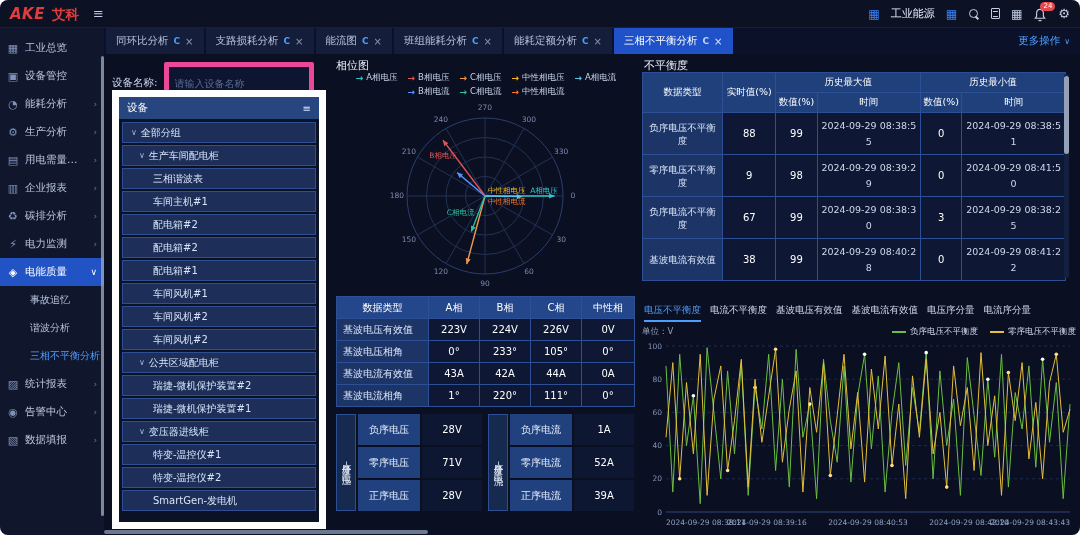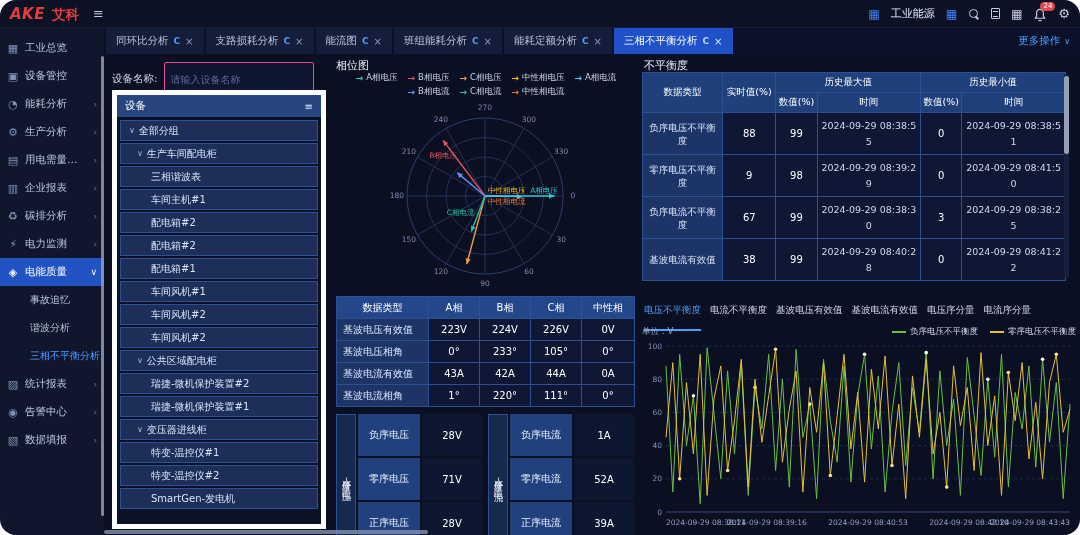--- a/index.html
+++ b/index.html
@@ -1,18 +1,18 @@
 <!DOCTYPE html>
 <html><head>
 <meta charset="utf-8">
 <style>
   html,body{margin:0;padding:0;background:#ffffff;}
   .page *{box-sizing:border-box;}
   .page{position:relative;width:1080px;height:535px;background:#c4b5fd;overflow:hidden;
-        font-family:"DejaVu Sans","Liberation Sans",sans-serif;color:#d7e1f5;border-radius:16px;}
+        font-family:"DejaVu Sans","Liberation Sans",sans-serif;color:#d7e1f5;border-radius:8px;}
 
   
   .topbar{position:absolute;left:0;top:0;width:1080px;height:28px;background:#0c1124;
           display:flex;align-items:center;padding:0 10px;border-bottom:1px solid #161f3a;z-index:5;}
   .logo-a{color:#e23d3d;font-weight:bold;font-style:italic;font-size:15px;letter-spacing:.5px;}
   .logo-b{color:#e23d3d;font-weight:bold;font-size:13.5px;margin-left:2px;}
   .hamburger{color:#c3cde4;font-size:13px;margin-left:14px;cursor:pointer;}
   .topbar-right{margin-left:auto;display:flex;align-items:center;gap:11px;}
   .grid-glyph{color:#3b82f6;font-size:12px;line-height:1;}
   .grid-glyph.white{color:#c3cde4;}
@@ -57,25 +57,25 @@
   .tab.active .x{color:#dce7fb;}
   .more{margin-left:auto;margin-right:10px;align-self:center;color:#4d9fff;font-size:10.5px;
        display:flex;align-items:center;gap:4px;cursor:pointer;}
   .more .chev-d{font-size:8px;}
 
   .content{position:absolute;left:0;top:26px;width:976px;height:481px;}
 
   
   .search-row{position:absolute;left:8px;top:8px;display:flex;align-items:center;gap:6px;}
   .search-label{font-size:10.5px;color:#cdd8ee;}
-  .search-input{width:150px;height:20px;background:#0d1530;border:1px solid #ec4899;border-radius:2px;
+  .search-input{width:150px;height:20px;background:#0d1530;border:5px solid #ec4899;border-radius:2px;
        color:#d7e1f5;font-size:10px;padding:16px 6px;outline:none;font-family:inherit;}
   .search-input::placeholder{color:#5a6a92;}
   .tree-panel{position:absolute;left:8px;top:36px;width:214px;bottom:6px;background:#0c1226;
-       border:5px solid #ffffff;overflow:hidden;}
+       border:7px solid #ffffff;overflow:hidden;}
   .tree-header{height:22px;background:#27457f;display:flex;align-items:center;padding:0 8px;
        font-size:10.5px;color:#ffffff;}
   .tree-collapse{margin-left:auto;font-size:10px;color:#cfe0ff;cursor:pointer;}
   .tree-body{padding:3px;}
   .tree-row{height:21px;display:flex;align-items:center;gap:4px;background:#1d2f58;
        border:1px solid #2f4f93;margin-bottom:2px;font-size:10px;color:#d8e4fa;cursor:pointer;
        white-space:nowrap;overflow:hidden;}
   .tree-row.d0{padding-left:8px;}
   .tree-row.d1{padding-left:16px;}
   .tree-row.d2{padding-left:30px;}
@@ -111,30 +111,30 @@
   .v-scrollbar{position:absolute;left:960px;top:20px;width:5px;height:204px;background:#13203f;border-radius:3px;}
   .v-scrollbar .thumb{width:5px;height:78px;margin-top:2px;background:#93a0b8;border-radius:3px;}
 
   
   .seq-row{position:absolute;left:232px;top:360px;width:298px;display:flex;gap:6px;}
   .seq-box{flex:1;display:flex;gap:2px;}
   .seq-side{width:20px;background:#16294e;border:1px solid #2d4f96;writing-mode:vertical-rl;
        display:flex;align-items:center;justify-content:center;font-size:9.5px;letter-spacing:2px;
        color:#e8eefc;}
   .seq-rows{flex:1;display:flex;flex-direction:column;gap:2px;}
-  .seq-item{display:flex;height:42px;gap:2px;}
+  .seq-item{display:flex;height:31px;gap:2px;}
   .seq-label{width:62px;background:#21417e;display:flex;align-items:center;justify-content:center;
        font-size:10px;color:#eaf1fd;flex:none;}
   .seq-value{flex:1;background:#0d1731;display:flex;align-items:center;justify-content:center;
        font-size:10px;color:#ffffff;}
 
   
   .chart-tabs{position:absolute;left:540px;top:250px;width:432px;display:flex;gap:9px;
        white-space:nowrap;overflow:hidden;}
-  .ctab{font-size:9.5px;color:#d2dcf0;cursor:pointer;padding-bottom:12px;}
+  .ctab{font-size:9.5px;color:#d2dcf0;cursor:pointer;padding-bottom:3px;}
   .ctab.active{color:#4d9fff;border-bottom:2px solid #4d9fff;}
   .chart-meta{position:absolute;left:538px;top:272px;width:434px;display:flex;align-items:center;}
   .unit{font-size:8.5px;color:#97a6c6;}
   .trend-legend{margin-left:auto;display:flex;gap:12px;align-items:center;}
   .tl-item{display:flex;align-items:center;gap:4px;font-size:8.5px;color:#cfd8ea;}
   .tl-swatch{width:14px;height:2px;display:inline-block;}
   #trend-svg{position:absolute;left:536px;top:286px;}
   .h-scrollbar{position:absolute;left:0;bottom:1px;width:324px;height:4px;background:#7e8aa6;
        border-radius:2px;opacity:.85;}
 </style>

